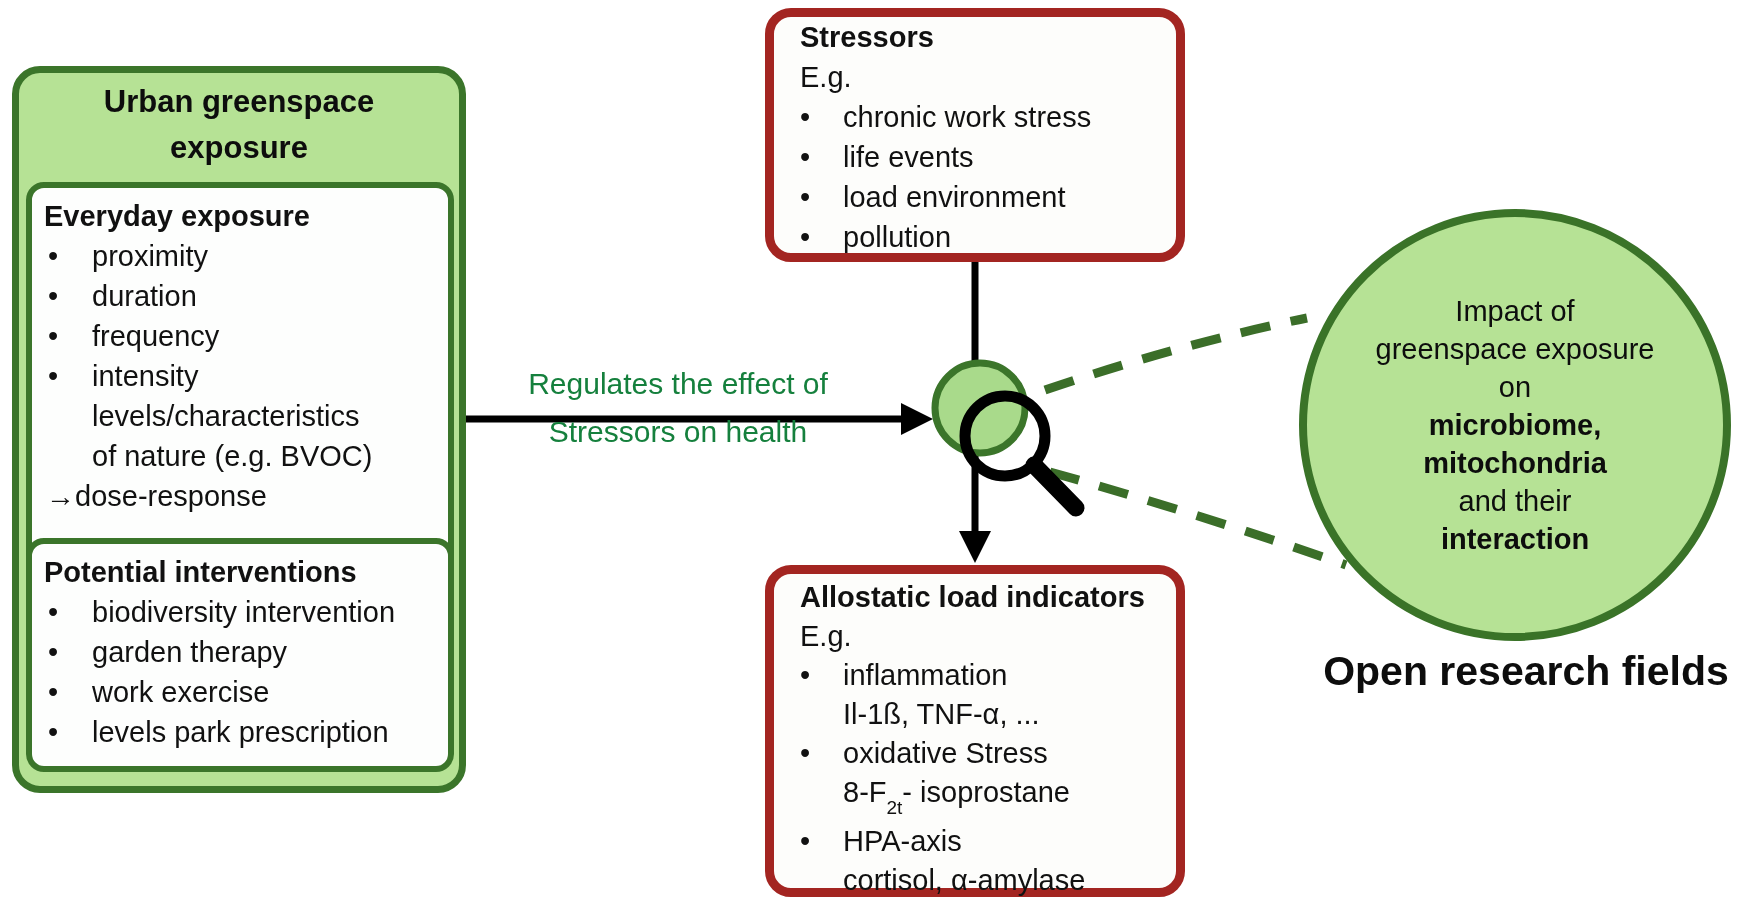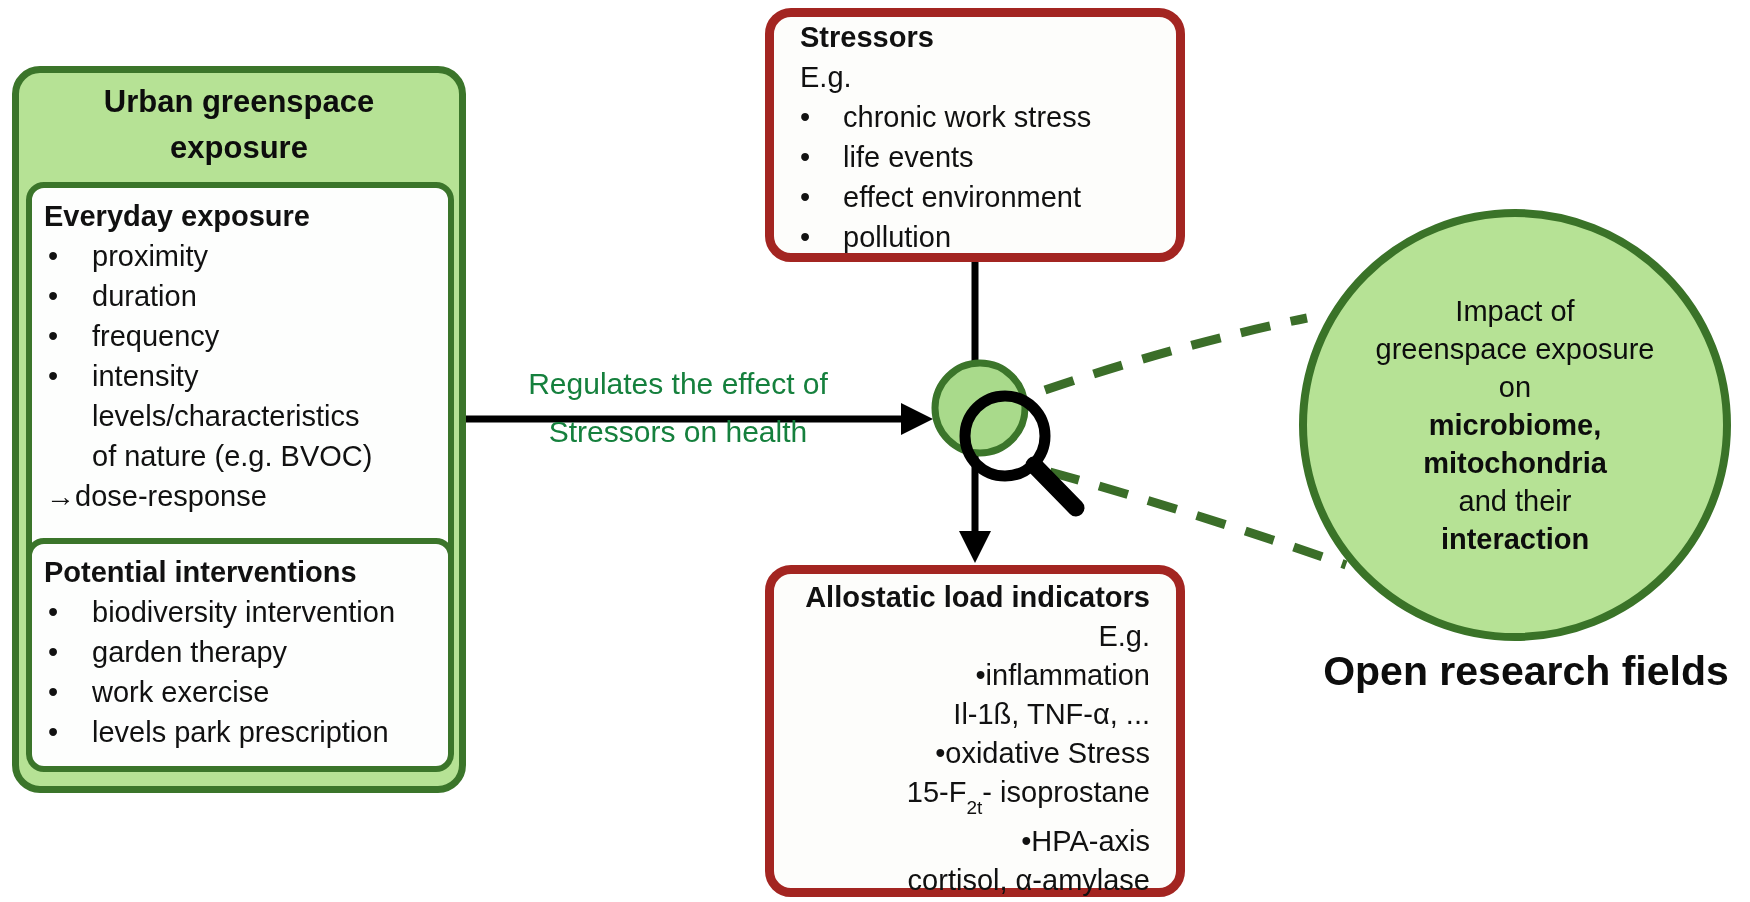--- a/index.html
+++ b/index.html
@@ -33,21 +33,21 @@
   .arrow-glyph { display:inline-block; }
 
   
   .red-box {
     position:absolute; left:765px; width:420px; background:#fdfdfb;
     border:9px solid #a32521; border-radius:26px; box-sizing:border-box; padding:0 26px;
   }
   .red-box.stressors { top:8px; height:254px; }
   .red-box.allostatic { top:565px; height:332px; padding-top:4px; }
   .red-box .row, .red-box .sub-header { line-height:40px; }
-  .red-box.allostatic .row, .red-box.allostatic .sub-header { line-height:39px;text-align:right; }
+  .red-box.allostatic .row, .red-box.allostatic .sub-header { line-height:39px; }
   .red-bullet-row { padding-left:0; }
   .red-bullet-row .bullet-glyph { width:43px; }
   .red-cont { padding-left:43px; }
   sub.chem { font-size:19px; position:relative; bottom:-5px; }
 
   
   .arrow-label {
     position:absolute; left:460px; top:360px; width:436px;
     text-align:center; font-size:30px; line-height:48px; color:#15803d;
   }
@@ -108,31 +108,31 @@
       <div class="row bullet-row"><span class="bullet-glyph">•</span><span>work exercise</span></div>
       <div class="row bullet-row"><span class="bullet-glyph">•</span><span>levels park prescription</span></div>
     </div>
   </div>
 
   <div class="red-box stressors">
     <div class="sub-header">Stressors</div>
     <div class="row">E.g.</div>
     <div class="row red-bullet-row"><span class="bullet-glyph">•</span><span>chronic work stress</span></div>
     <div class="row red-bullet-row"><span class="bullet-glyph">•</span><span>life events</span></div>
-    <div class="row red-bullet-row"><span class="bullet-glyph">•</span><span>effect environment</span></div>
+    <div class="row red-bullet-row"><span class="bullet-glyph">•</span><span>load environment</span></div>
     <div class="row red-bullet-row"><span class="bullet-glyph">•</span><span>pollution</span></div>
   </div>
 
   <div class="red-box allostatic">
     <div class="sub-header">Allostatic load indicators</div>
     <div class="row">E.g.</div>
     <div class="row red-bullet-row"><span class="bullet-glyph">•</span><span>inflammation</span></div>
     <div class="row red-cont">Il-1ß, TNF-α, ...</div>
     <div class="row red-bullet-row"><span class="bullet-glyph">•</span><span>oxidative Stress</span></div>
-    <div class="row red-cont"><span>15-F</span><sub class="chem">2t</sub><span>- isoprostane</span></div>
+    <div class="row red-cont"><span>8-F</span><sub class="chem">2t</sub><span>- isoprostane</span></div>
     <div class="row red-bullet-row"><span class="bullet-glyph">•</span><span>HPA-axis</span></div>
     <div class="row red-cont">cortisol, α-amylase</div>
   </div>
 
   <div class="arrow-label">
     <div>Regulates the effect of</div>
     <div>Stressors on health</div>
   </div>
 
   <div class="research-circle-text">

